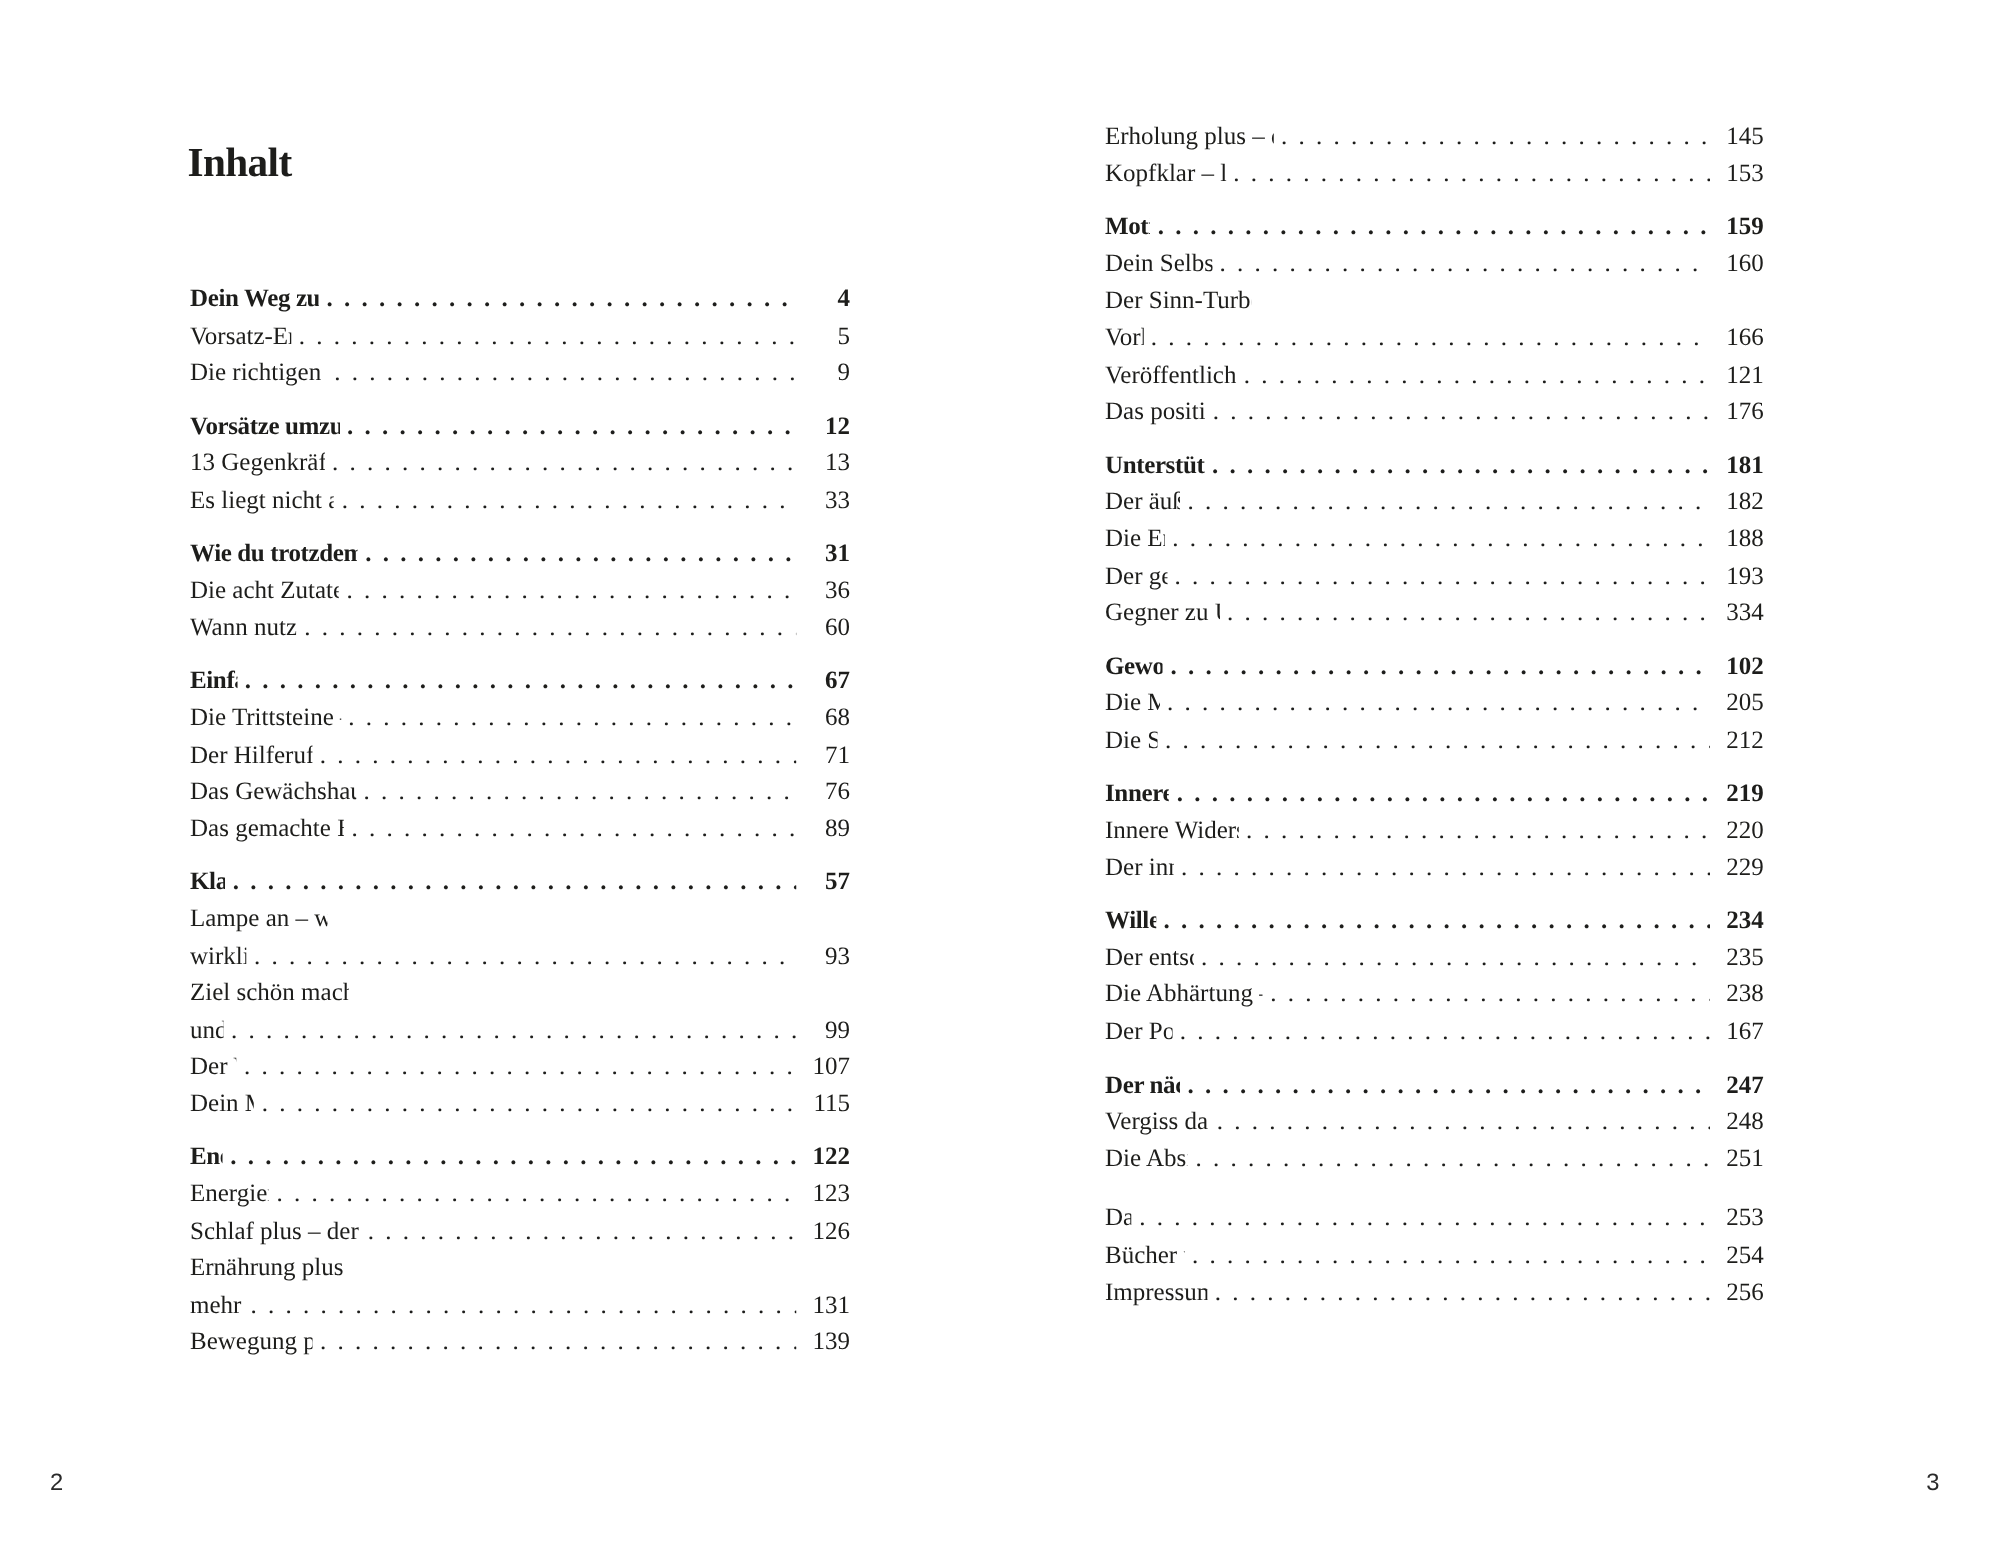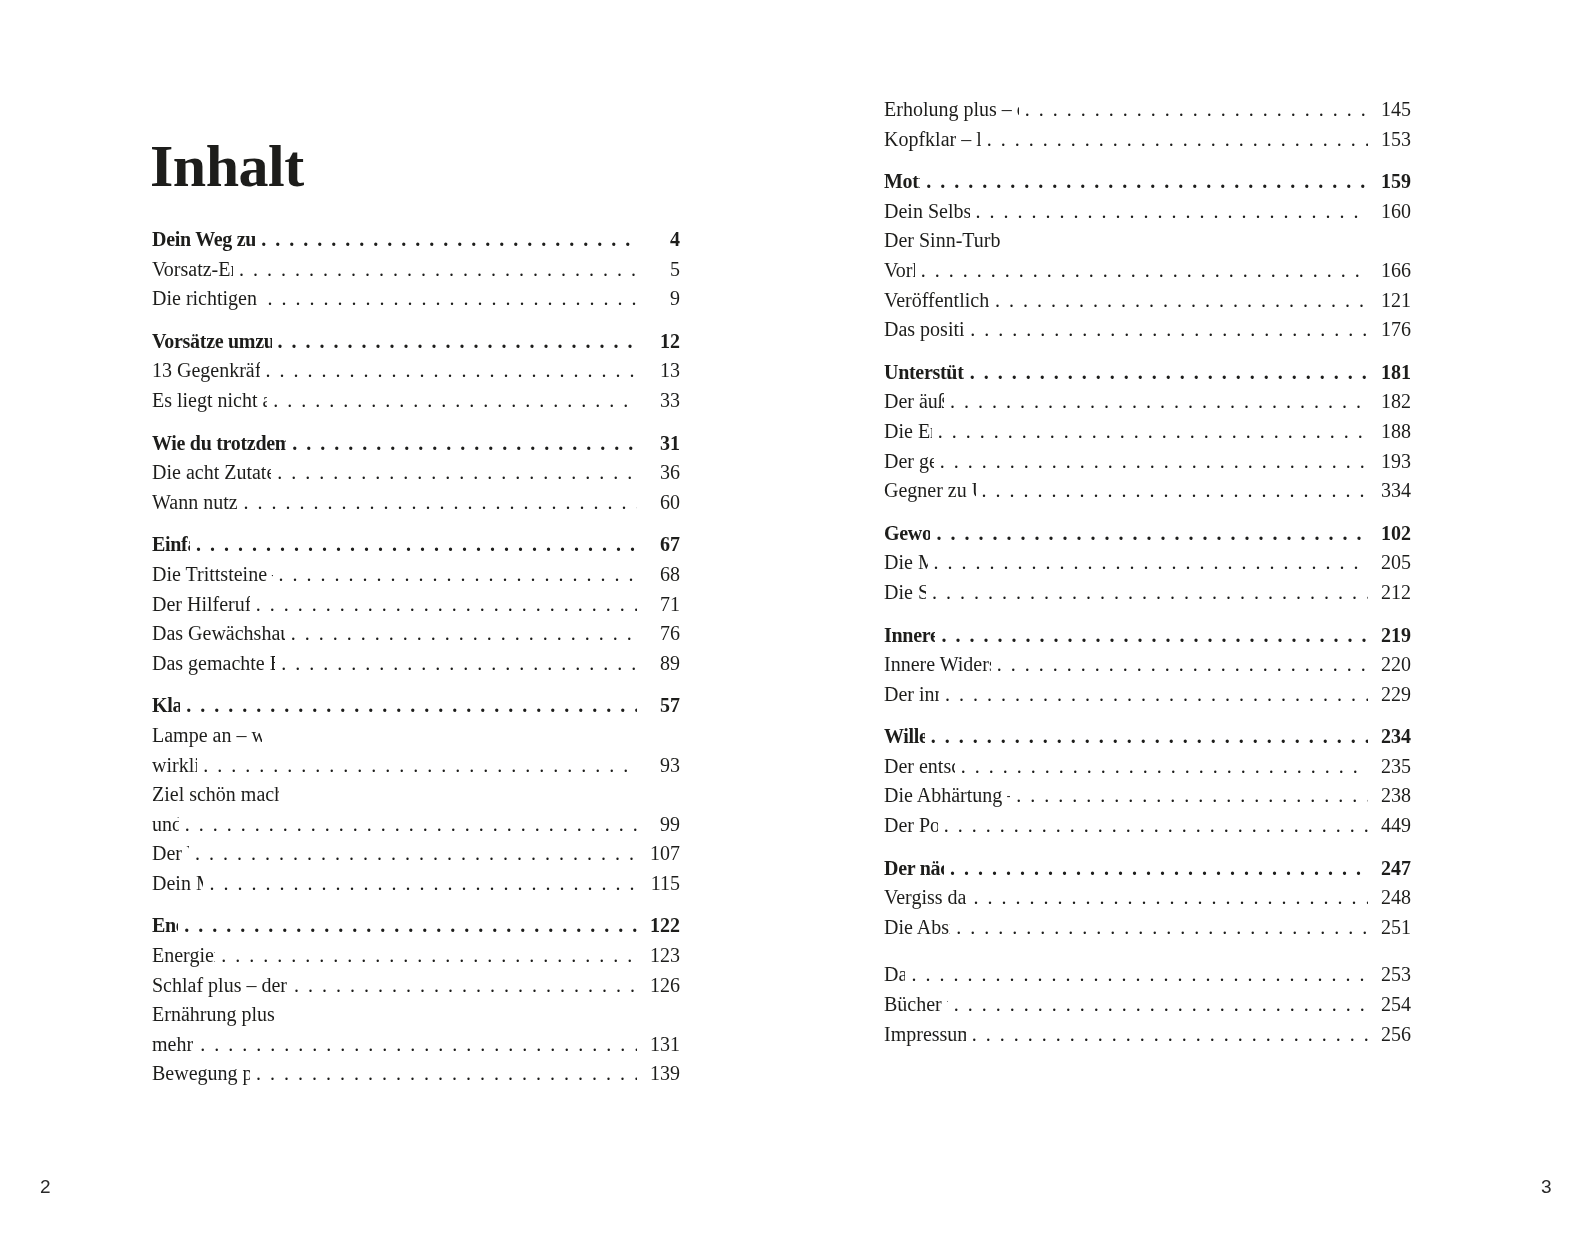--- a/index.html
+++ b/index.html
@@ -12,21 +12,21 @@
     width: 1594px;
     height: 1240px;
     overflow: hidden;
     font-family: "Liberation Serif", serif;
     color: #1d1d1b;
   }
   .page-title {
     position: absolute;
     left: 150px;
     top: 90px;
-    font-size: 60px;
+    font-size: 33px;
     font-weight: bold;
     line-height: 1.2;
     letter-spacing: -0.5px;
   }
   .toc-col {
     position: absolute;
   }
   .toc-col-left {
     left: 152px;
     top: 225px;
@@ -361,21 +361,21 @@
     <span class="toc-page">235</span>
   </div>
       <div class="toc-line">
     <span class="toc-text">Die Abhärtung – lerne, nicht gleich auszuweichen</span>
     <span class="toc-dots"></span>
     <span class="toc-page">238</span>
   </div>
       <div class="toc-line">
     <span class="toc-text">Der Power-Fokus</span>
     <span class="toc-dots"></span>
-    <span class="toc-page">449</span>
+    <span class="toc-page">167</span>
   </div>
     </div>
     <div class="toc-block">
       <div class="toc-line bold">
     <span class="toc-text">Der nächste Schritt</span>
     <span class="toc-dots"></span>
     <span class="toc-page">247</span>
   </div>
       <div class="toc-line">
     <span class="toc-text">Vergiss das Prinzip Hoffnung</span>

